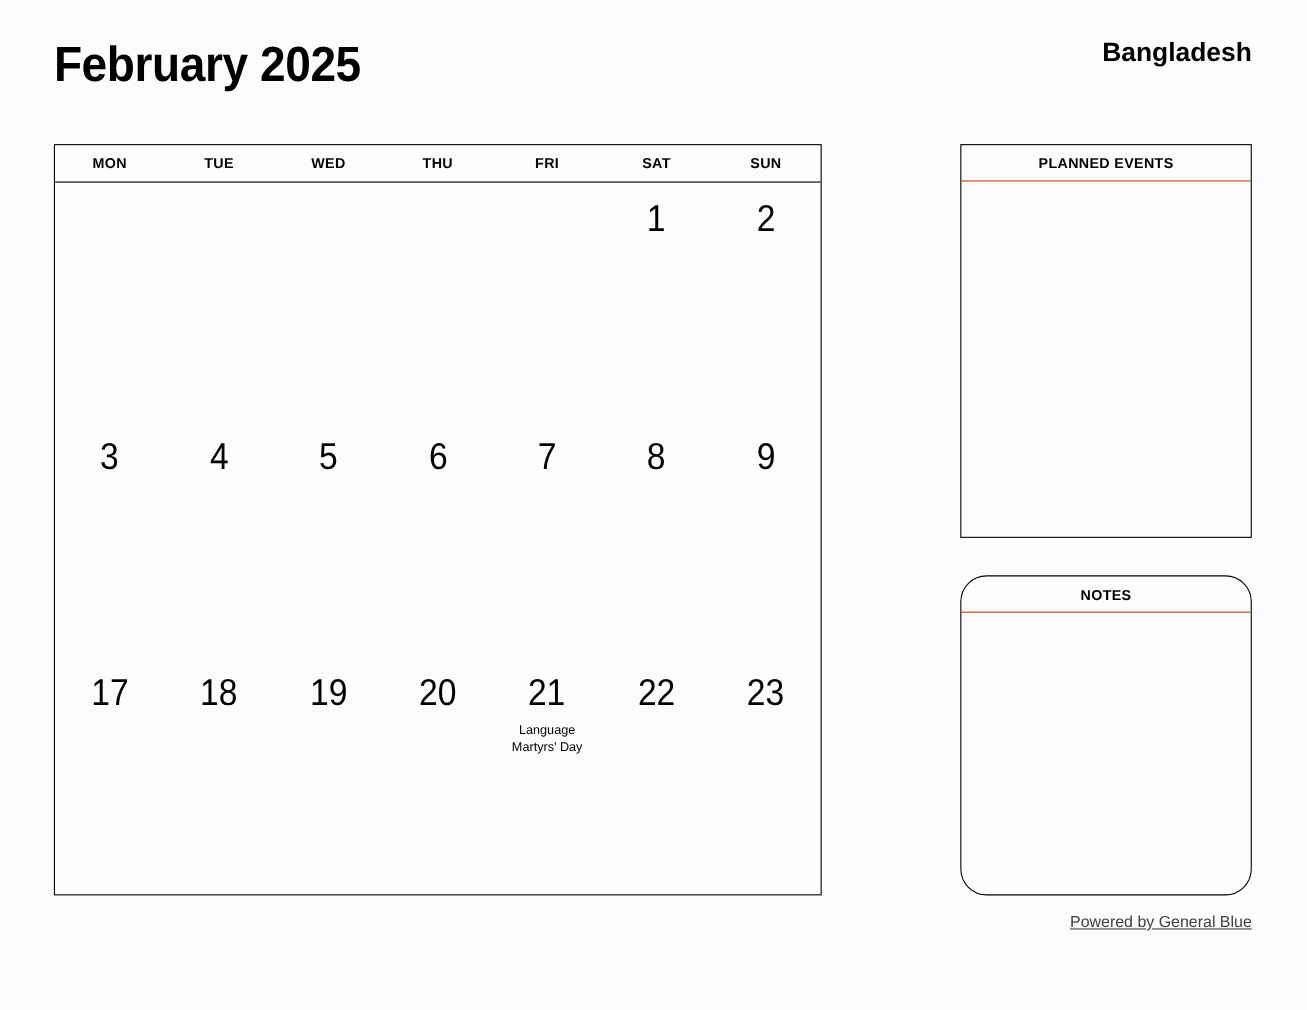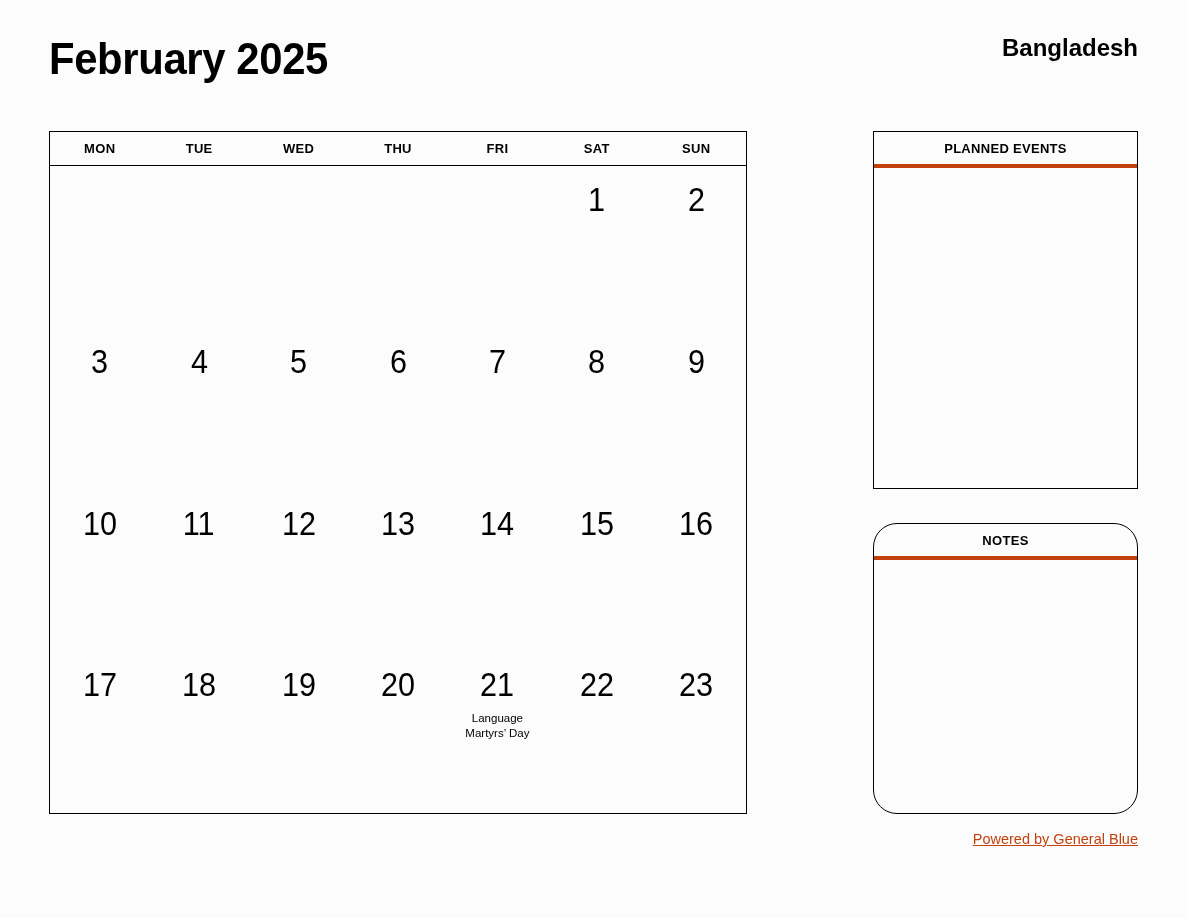--- a/index.html
+++ b/index.html
@@ -113,21 +113,21 @@
     box-sizing: border-box;
     background: #fcfcfc;
     display: flex;
     flex-direction: column;
   }
   .panel-events { top: 131px; height: 358px; }
   .panel-notes  { top: 523px; height: 291px; border-radius: 24px; }
   .panel-title {
     height: 32px;
     flex: 0 0 auto;
-    border-bottom: 4px solid #c2410c;
+    border-bottom: 1px solid #c2410c;
     display: flex;
     align-items: center;
     justify-content: center;
     font-size: 13px;
     font-weight: bold;
     letter-spacing: 0.3px;
   }
   .panel-body {
     flex: 1 1 auto;
   }
@@ -206,43 +206,20 @@
         </div>
         <div class="day-cell">
           <div class="day-number">8</div>
         </div>
         <div class="day-cell">
           <div class="day-number">9</div>
         </div>
       </div>
       <div class="week-row">
         <div class="day-cell">
-          <div class="day-number">10</div>
-        </div>
-        <div class="day-cell">
-          <div class="day-number">11</div>
-        </div>
-        <div class="day-cell">
-          <div class="day-number">12</div>
-        </div>
-        <div class="day-cell">
-          <div class="day-number">13</div>
-        </div>
-        <div class="day-cell">
-          <div class="day-number">14</div>
-        </div>
-        <div class="day-cell">
-          <div class="day-number">15</div>
-        </div>
-        <div class="day-cell">
-          <div class="day-number">16</div>
-        </div>
-      </div>
-      <div class="week-row">
-        <div class="day-cell">
           <div class="day-number">17</div>
         </div>
         <div class="day-cell">
           <div class="day-number">18</div>
         </div>
         <div class="day-cell">
           <div class="day-number">19</div>
         </div>
         <div class="day-cell">
           <div class="day-number">20</div>
@@ -264,13 +241,13 @@
 <div class="panel panel-events">
   <div class="panel-title">PLANNED EVENTS</div>
   <div class="panel-body"></div>
 </div>
 
 <div class="panel panel-notes">
   <div class="panel-title">NOTES</div>
   <div class="panel-body"></div>
 </div>
 
-<a class="footer-link" style="color: #c2410c;">Powered by General Blue</a>
+<a class="footer-link" style="color: #404040;">Powered by General Blue</a>
 
 </body></html>

